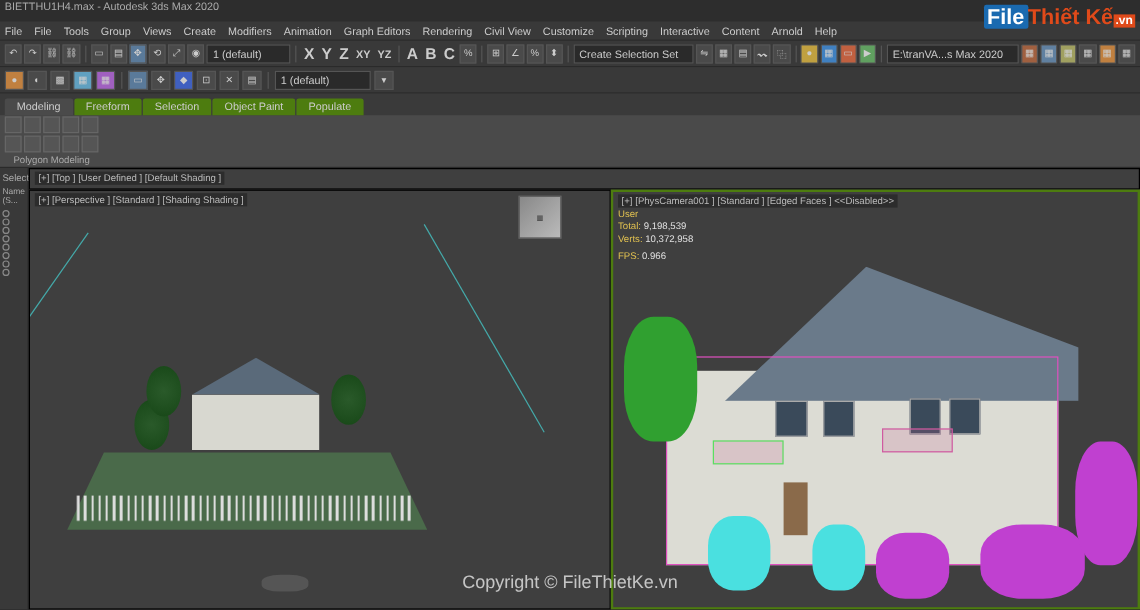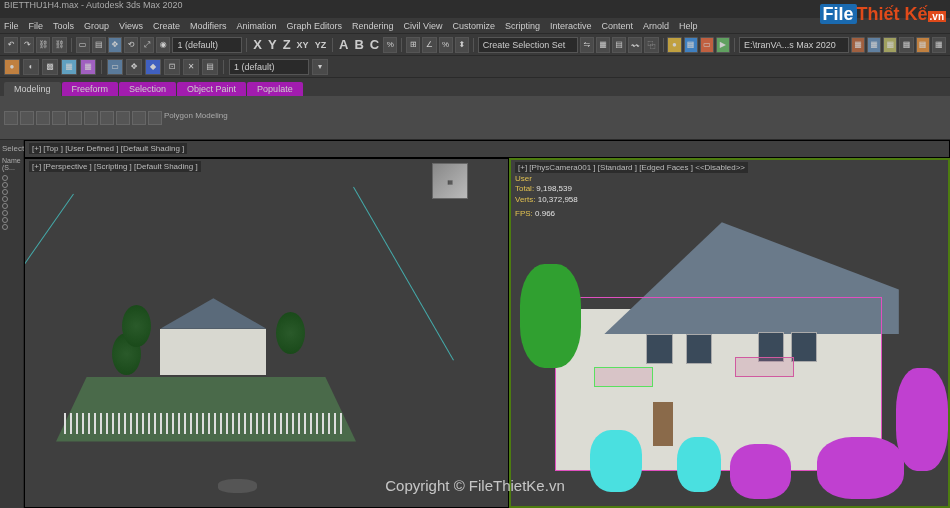--- a/index.html
+++ b/index.html
@@ -11,24 +11,24 @@
 
 .toolbar { height: 22px; background: #393939; display: flex; align-items: center; padding: 0 4px; gap: 2px; border-bottom: 1px solid #2a2a2a; }
 .toolbar2 { height: 22px; background: #393939; display: flex; align-items: center; padding: 0 4px; gap: 3px; border-bottom: 1px solid #2a2a2a; }
 .tb-icon { width: 16px; height: 16px; background: #4a4a4a; border: 1px solid #555; display: inline-flex; align-items: center; justify-content: center; font-size: 8px; color: #ccc; }
 .tb-icon.active { background: #5a7a9a; }
 .tb-sep { width: 1px; height: 14px; background: #555; margin: 0 2px; }
 .tb-dropdown { height: 16px; background: #2a2a2a; border: 1px solid #555; color: #ccc; font-size: 9px; padding: 0 4px; display: flex; align-items: center; min-width: 70px; }
 .tb-letter { font-size: 13px; color: #ccc; font-weight: bold; margin: 0 2px; }
 
 .ribbon-tabs { height: 18px; background: #3a3a3a; display: flex; align-items: flex-end; padding: 0 4px; gap: 1px; font-size: 9px; }
-.ribbon-tab { padding: 2px 10px; background: #a21caf; color: #ccc; border-top-left-radius: 2px; border-top-right-radius: 2px; }
+.ribbon-tab { padding: 2px 10px; background: #4d7c0f; color: #ccc; border-top-left-radius: 2px; border-top-right-radius: 2px; }
 .ribbon-tab.active { background: #4a4a4a; }
 .ribbon-panel { height: 44px; background: #4a4a4a; display: flex; align-items: center; padding: 4px; gap: 4px; border-bottom: 1px solid #2a2a2a; }
-.rp-section { display: flex; gap: 2px; }
+.rp-section { display: flex; flex-direction: column; gap: 2px; }
 .rp-row { display: flex; gap: 2px; }
 .rp-icon { width: 14px; height: 14px; background: #555; border: 1px solid #666; }
 .rp-label { font-size: 8px; color: #aaa; text-align: center; }
 
 .workspace { display: flex; height: calc(508px - 18px - 16px - 22px - 22px - 18px - 44px); }
 .left-panel { width: 24px; background: #393939; border-right: 1px solid #2a2a2a; padding: 4px 2px; }
 .left-panel .lp-label { font-size: 8px; color: #aaa; writing-mode: horizontal-tb; margin-bottom: 4px; }
 .lp-item { display: flex; align-items: center; gap: 2px; margin-bottom: 1px; }
 .lp-circle { width: 6px; height: 6px; border: 1px solid #888; border-radius: 50%; }
 
@@ -242,21 +242,21 @@
 
     <div class="vp-row vp-top">
       <div class="viewport">
         <div class="vp-label">[+] [Top ] [User Defined ] [Default Shading ]</div>
       </div>
     </div>
 
     <div class="vp-row">
 
       <div class="viewport" style="flex:1.05">
-        <div class="vp-label">[+] [Perspective ] [Scripting ] [Default Shading ]</div>
+        <div class="vp-label">[+] [Perspective ] [Standard ] [Shading Shading ]</div>
         <div class="viewcube">▦</div>
         <div class="scene-content">
           <div class="ground"></div>
           <div class="tree1" style="left:18%;top:50%"></div>
           <div class="tree1" style="left:20%;top:42%"></div>
           <div class="tree1" style="left:52%;top:44%"></div>
           <div class="house-small">
             <div class="house-roof-s"></div>
             <div class="house-wall-s"></div>
           </div>

